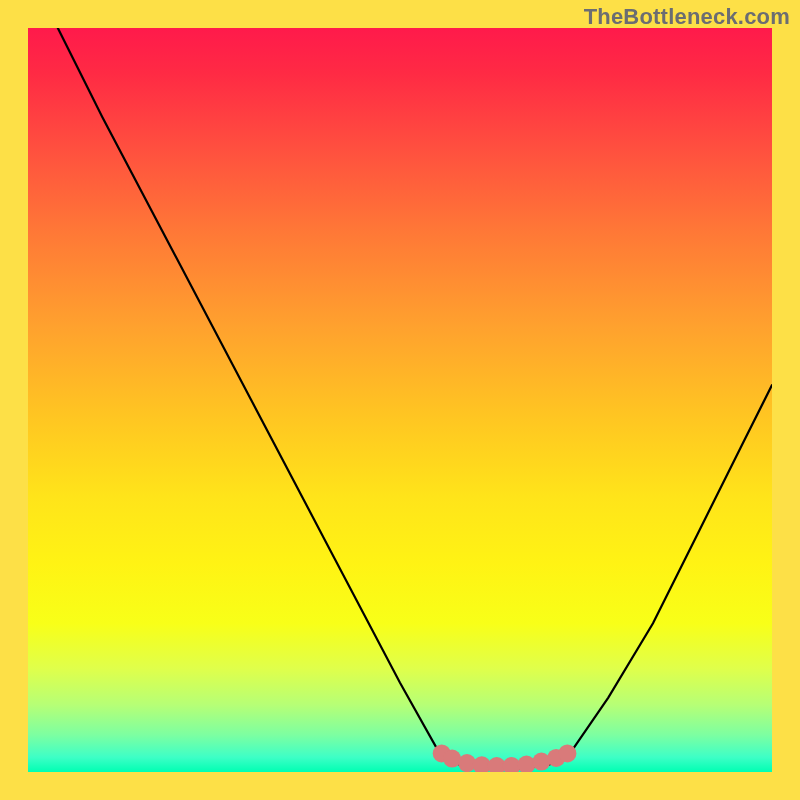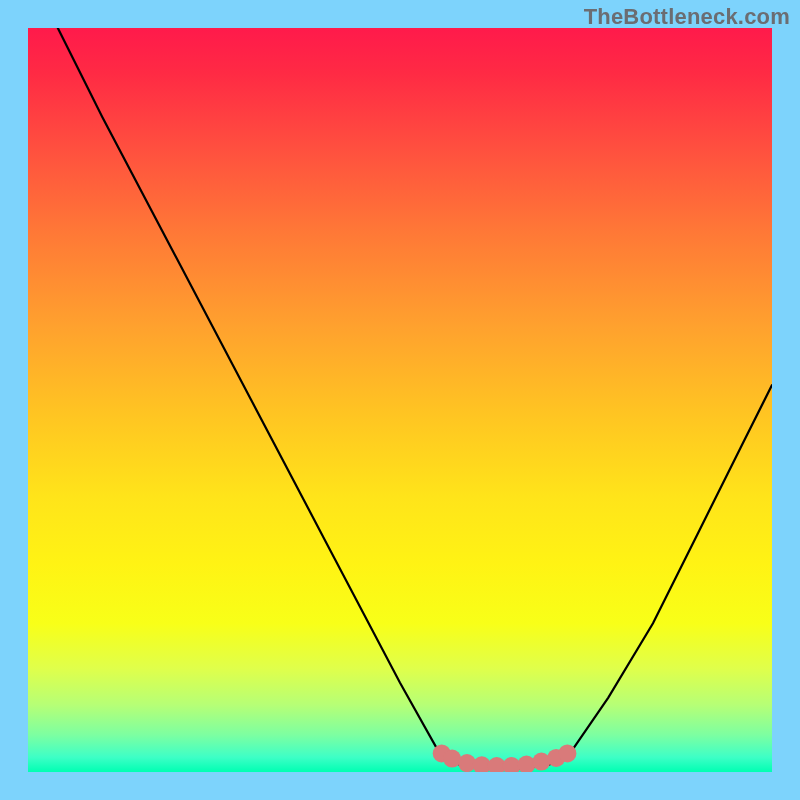--- a/index.html
+++ b/index.html
@@ -10,21 +10,21 @@
     background: #000;
     overflow: hidden;
     font-family: Arial, Helvetica, sans-serif;
   }
   .frame {
     position: absolute;
     left: 0;
     top: 0;
     width: 800px;
     height: 800px;
-    background: #7dd3fc;
+    background: #fde047;
   }
   .watermark {
     position: absolute;
     top: 4px;
     right: 10px;
     color: #6b6d72;
     font-size: 22px;
     font-weight: 700;
     letter-spacing: 0.2px;
     z-index: 5;

